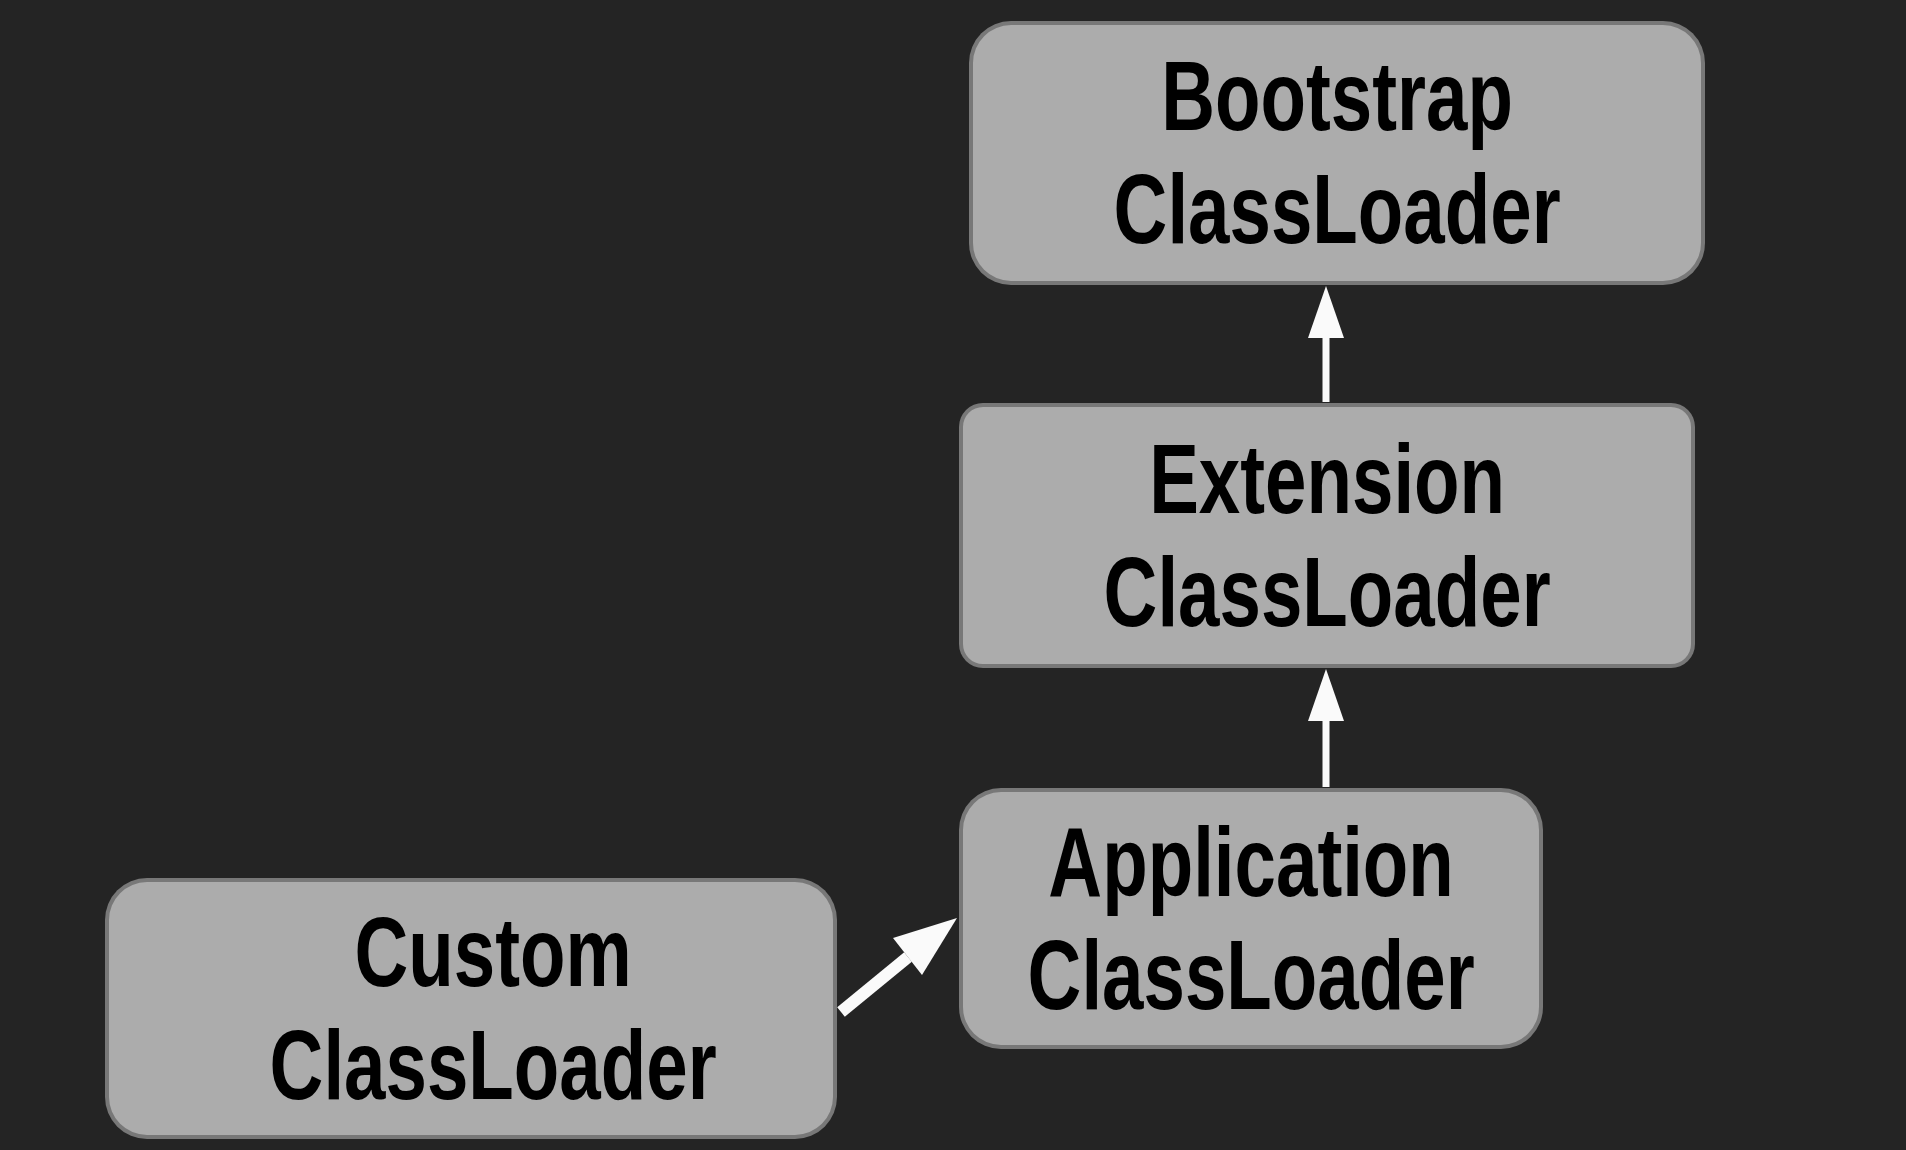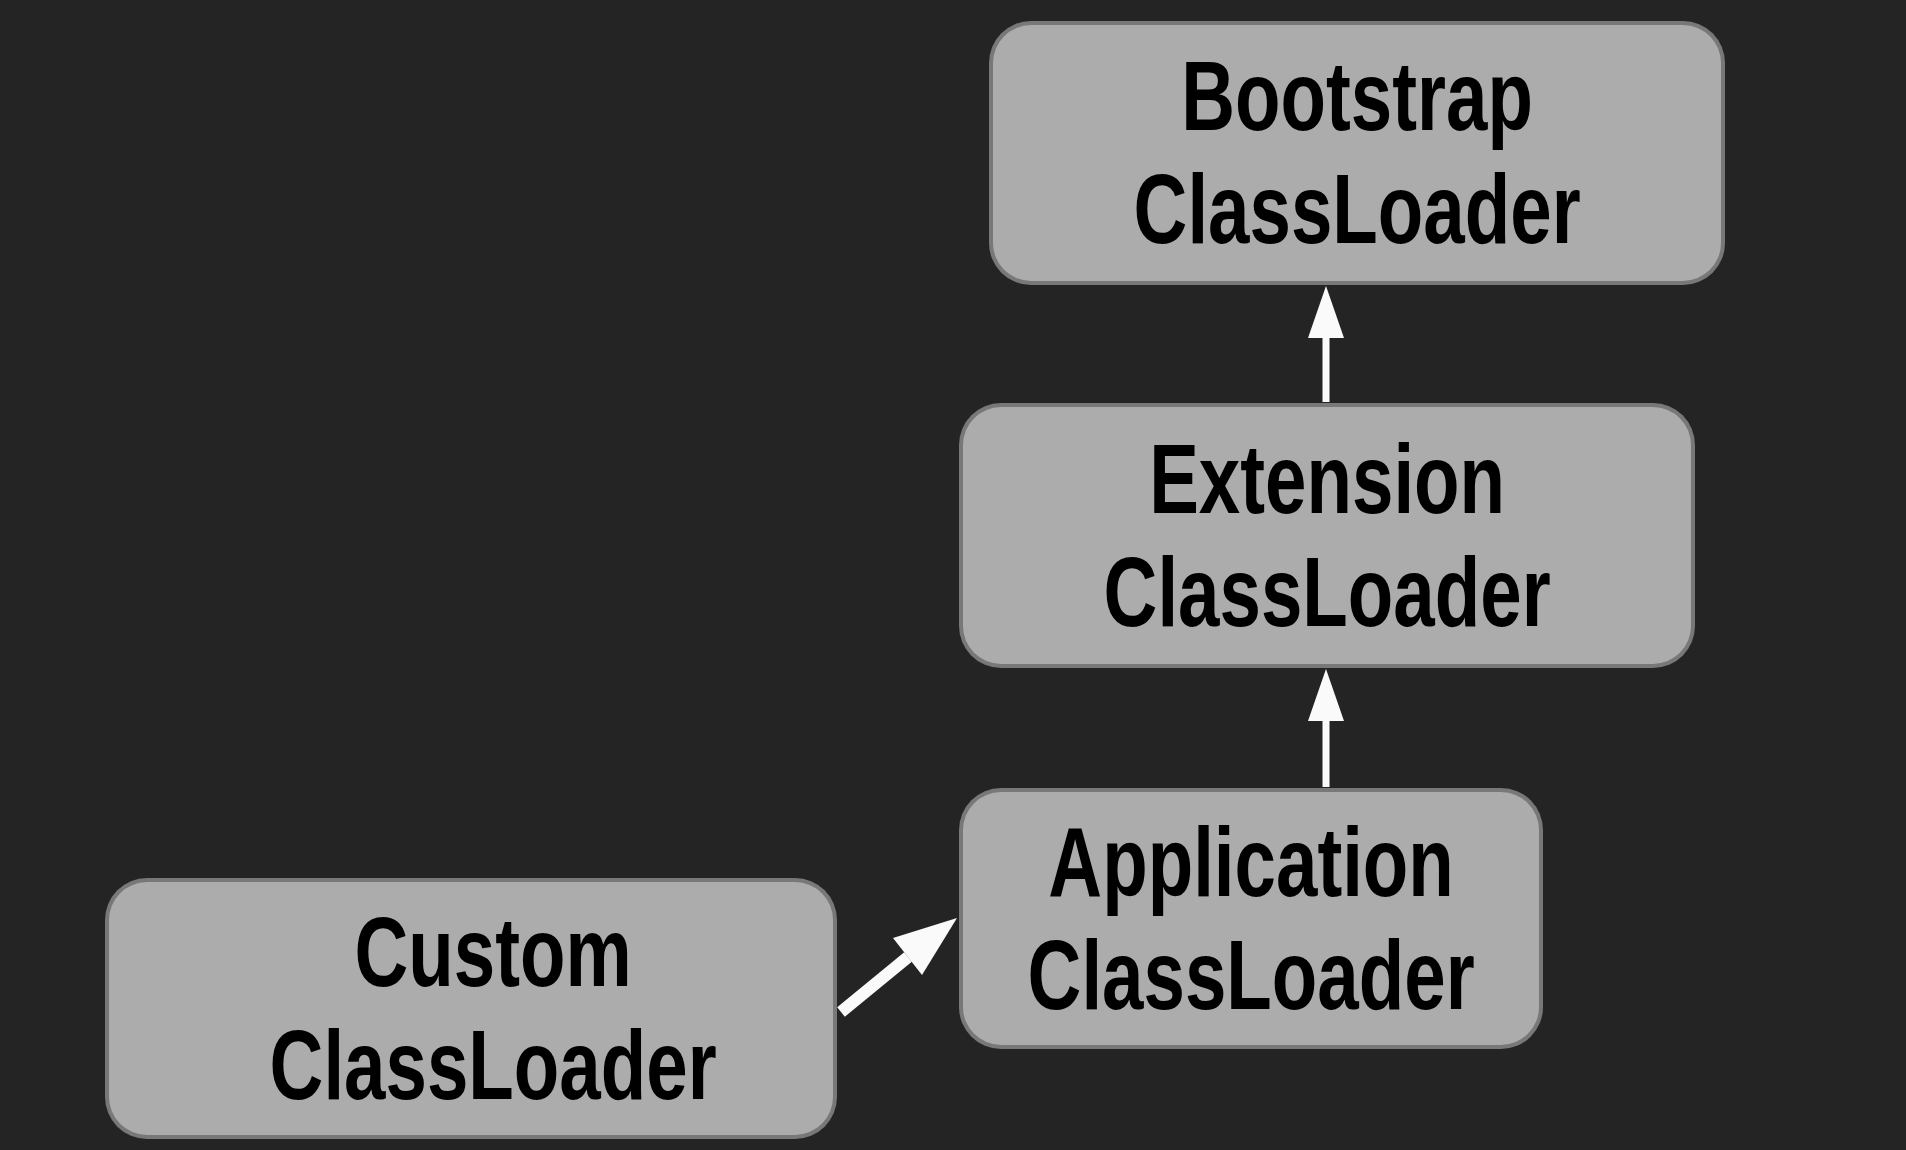--- a/index.html
+++ b/index.html
@@ -28,22 +28,22 @@
   .node-label {
     text-align: center;
     color: var(--node-text, #000);
     font-size: 98px;
     font-weight: 700;
     line-height: 1.15;
     transform: scaleX(0.76);
     transform-origin: center center;
     white-space: nowrap;
   }
-  #node-bootstrap   { left: 989px; top: 21px;  width: 736px; height: 264px; }
-  #node-extension   { left: 959px; top: 403px; width: 736px; height: 265px; }
+  #node-bootstrap   { left: 969px; top: 21px;  width: 736px; height: 264px; }
+  #node-extension   { left: 959px; top: 403px; width: 736px; height: 265px; border-radius: 24px; }
   #node-application { left: 959px; top: 788px; width: 584px; height: 261px; }
   #node-custom      { left: 105px; top: 878px; width: 732px; height: 261px; padding-left: 44px; }
   #arrows-layer {
     position: absolute;
     left: 0; top: 0;
     width: 1906px;
     height: 1150px;
     pointer-events: none;
   }
   #arrows-layer line {

